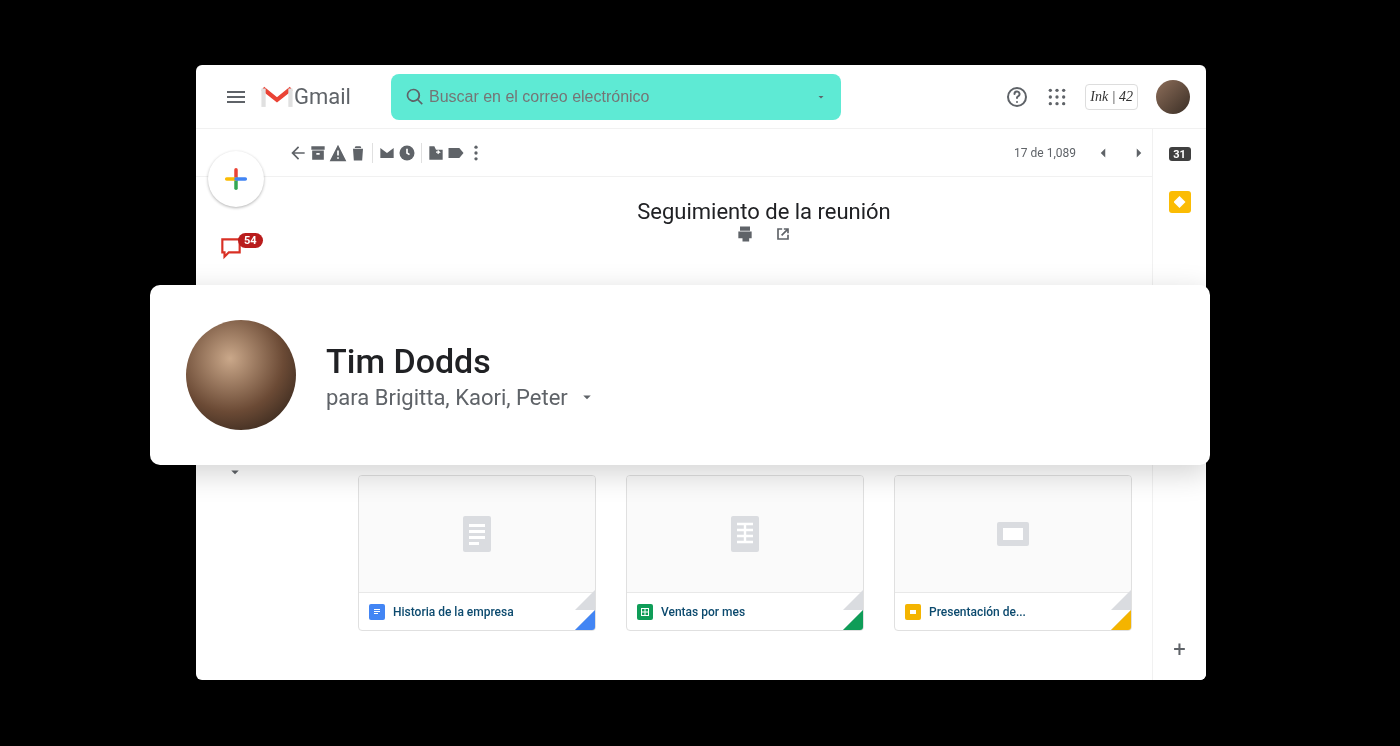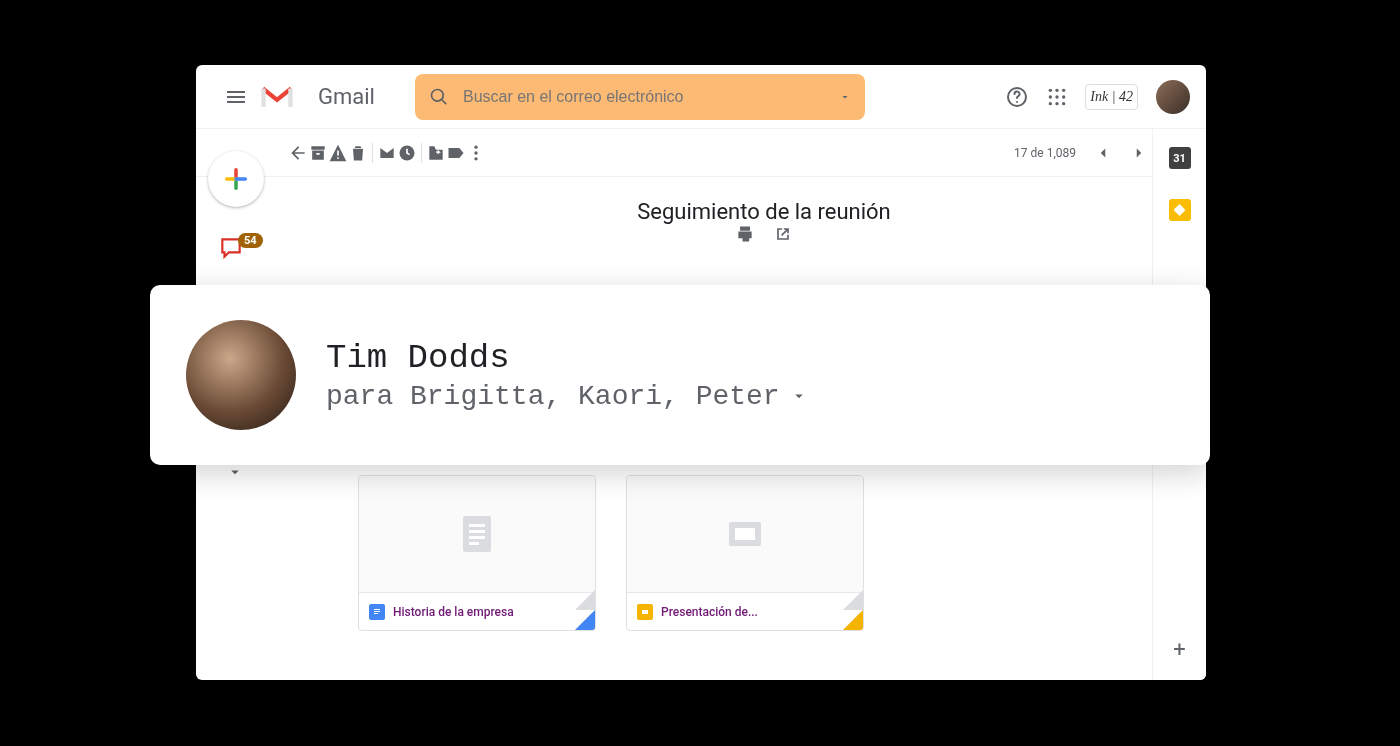--- a/index.html
+++ b/index.html
@@ -27,37 +27,37 @@
     align-items: center;
     height: 64px;
     padding: 0 16px;
     border-bottom: 1px solid #f1f1f1;
   }
   .hamburger { width: 48px; display:flex; justify-content:center; }
   .hamburger svg { width:24px; height:24px; }
   .logo {
     display: flex;
     align-items: center;
-    gap: 24px;
+    gap: 0;
     margin-right: 40px;
   }
   .gmail-m {
     width: 34px; height: 26px; position: relative;
   }
   .logo-text { font-size: 22px; color:#5f6368; }
   .search {
     flex: 1;
     max-width: 450px;
-    background: #fdba74;
+    background: #5eead4;
     border-radius: 8px;
     height: 46px;
     display: flex;
     align-items: center;
     padding: 0 14px;
-    gap: 14px;
+    gap: 4px;
     margin-right: auto;
   }
   .search input {
     border: none; background: transparent; flex: 1;
     font-size: 16px; color:#5f6368; outline:none;
   }
   .header-right { display:flex; align-items:center; gap:18px; margin-left:20px; }
   .icon-btn { color:#5f6368; display:flex; align-items:center; justify-content:center; cursor:pointer; }
   .brand-badge {
     font-family: cursive; font-style: italic; font-size: 14px;
@@ -82,40 +82,40 @@
     position:absolute; left:12px; top:86px;
     width:56px; height:56px; border-radius:50%;
     background:#fff; box-shadow:0 1px 3px rgba(0,0,0,0.3);
     display:flex; align-items:center; justify-content:center;
   }
   .chat-badge {
     position:absolute; left:22px; top:170px;
     display:flex; align-items:center;
   }
   .chat-badge .count {
-    background:#a16207; color:#fff; font-size:11px; font-weight:bold;
+    background:#b91c1c; color:#fff; font-size:11px; font-weight:bold;
     border-radius:10px; padding:1px 6px; position:relative; top:-8px; left:-6px;
   }
   
   .subject-row {
     display:flex; align-items:center;
     padding: 22px 24px 22px 150px;
     flex-direction: column;
   }
   .subject-text { font-size:22px; color:#202124; flex:1; }
   .subject-actions { display:flex; gap:18px; }
   
   .right-rail {
     position:absolute; right:0; top:64px; bottom:0; width:54px;
     border-left:1px solid #f1f1f1; background:#fff;
     display:flex; flex-direction:column; align-items:center;
     padding-top:18px; gap:30px;
   }
   .calendar-icon {
-    width:22px; height:22px; background:#404040; border-radius:3px;
+    width:22px; height:14px; background:#404040; border-radius:3px;
     display:flex; align-items:center; justify-content:center;
     color:#fff; font-size:11px; font-weight:bold;
   }
   .keep-icon {
     width:22px; height:22px; background:#fbbc04; border-radius:3px;
     position:relative;
   }
   .keep-icon::after {
     content:''; position:absolute; inset:5px;
     background:#fff; clip-path: polygon(50% 0%, 100% 50%, 50% 100%, 0% 50%);
@@ -133,21 +133,21 @@
   }
   .attach-preview {
     height:116px; background:#fafafa;
     display:flex; align-items:center; justify-content:center;
   }
   .attach-footer {
     height:38px; display:flex; align-items:center; gap:8px;
     padding:0 10px; border-top:1px solid #e8e8e8;
     position:relative;
   }
-  .attach-title { font-size:12px; color:#701a75; font-weight:500; white-space:nowrap; overflow:hidden; text-overflow:ellipsis; }
+  .attach-title { font-size:12px; color:#0c4a6e; font-weight:500; white-space:nowrap; overflow:hidden; text-overflow:ellipsis; }
   .doc-icon { width:16px; height:16px; border-radius:2px; display:flex; align-items:center; justify-content:center; }
   .doc-blue { background:#4285f4; }
   .doc-green { background:#0f9d58; }
   .doc-yellow { background:#f4b400; }
   .fold {
     position:absolute; right:0; bottom:0;
     width:0; height:0;
     border-left:20px solid transparent;
   }
   .fold.blue { border-bottom:20px solid #4285f4; }
@@ -180,25 +180,25 @@
     box-shadow:0 8px 30px rgba(0,0,0,0.18);
     display:flex; align-items:center;
     padding:0 36px;
     gap:30px;
   }
   .sender-avatar {
     width:110px; height:110px; border-radius:50%;
     background: radial-gradient(circle at 40% 35%, #caa88a 0%, #6b4a35 55%, #1f1812 100%);
     flex-shrink:0;
   }
-  .sender-info { display:flex; flex-direction:column; gap:4px;font-family:Liberation Mono, monospace; }
+  .sender-info { display:flex; flex-direction:column; gap:4px; }
   .sender-line1 { display:flex; align-items:baseline; gap:14px; }
   .sender-name { font-size:34px; font-weight:500; color:#202124; }
   .sender-email { font-size:30px; color:#80868b; }
-  .sender-line2 { display:flex; align-items:center; gap:10px; font-size:28px; color:#5f6368; }
+  .sender-line2 { display:flex; align-items:center; gap:10px; font-size:22px; color:#5f6368; }
   svg { display:block; }
 </style>
 </head>
 <body>
 
 <div class="gmail-window">
 
   <div class="header">
     <div class="hamburger icon-btn">
       <svg viewBox="0 0 24 24" fill="#5f6368">
@@ -386,20 +386,39 @@
             </svg>
           </div>
         <span class="attach-title">Historia de la empresa</span>
         <div class="fold-gray"></div>
           <div class="fold blue"></div>
       </div>
     </div>
     <div class="attach-card">
       <div class="attach-preview">
           <svg width="48" height="48" viewBox="0 0 24 24" fill="#dadce0">
+            <rect x="5" y="3" width="14" height="18" rx="1"></rect>
+            <path d="M8 7h8M8 10h8M8 13h8M8 16h8M12 7v9" stroke="#fff" stroke-width="1.2"></path>
+          </svg>
+        </div>
+      <div class="attach-footer">
+        <div class="doc-icon doc-green">
+            <svg width="10" height="10" viewBox="0 0 10 10" fill="none" stroke="#fff" stroke-width="1">
+              <rect x="1.5" y="1.5" width="7" height="7"></rect>
+              <path d="M5 1.5v7M1.5 5h7"></path>
+            </svg>
+          </div>
+        <span class="attach-title">Ventas por mes</span>
+        <div class="fold-gray"></div>
+          <div class="fold green"></div>
+      </div>
+    </div>
+    <div class="attach-card">
+      <div class="attach-preview">
+          <svg width="48" height="48" viewBox="0 0 24 24" fill="#dadce0">
             <rect x="4" y="6" width="16" height="12" rx="1"></rect>
             <rect x="7" y="9" width="10" height="6" fill="#fff"></rect>
           </svg>
         </div>
       <div class="attach-footer">
         <div class="doc-icon doc-yellow">
             <svg width="10" height="10" viewBox="0 0 10 10" fill="#fff">
               <rect x="2" y="3" width="6" height="4"></rect>
             </svg>
           </div>

